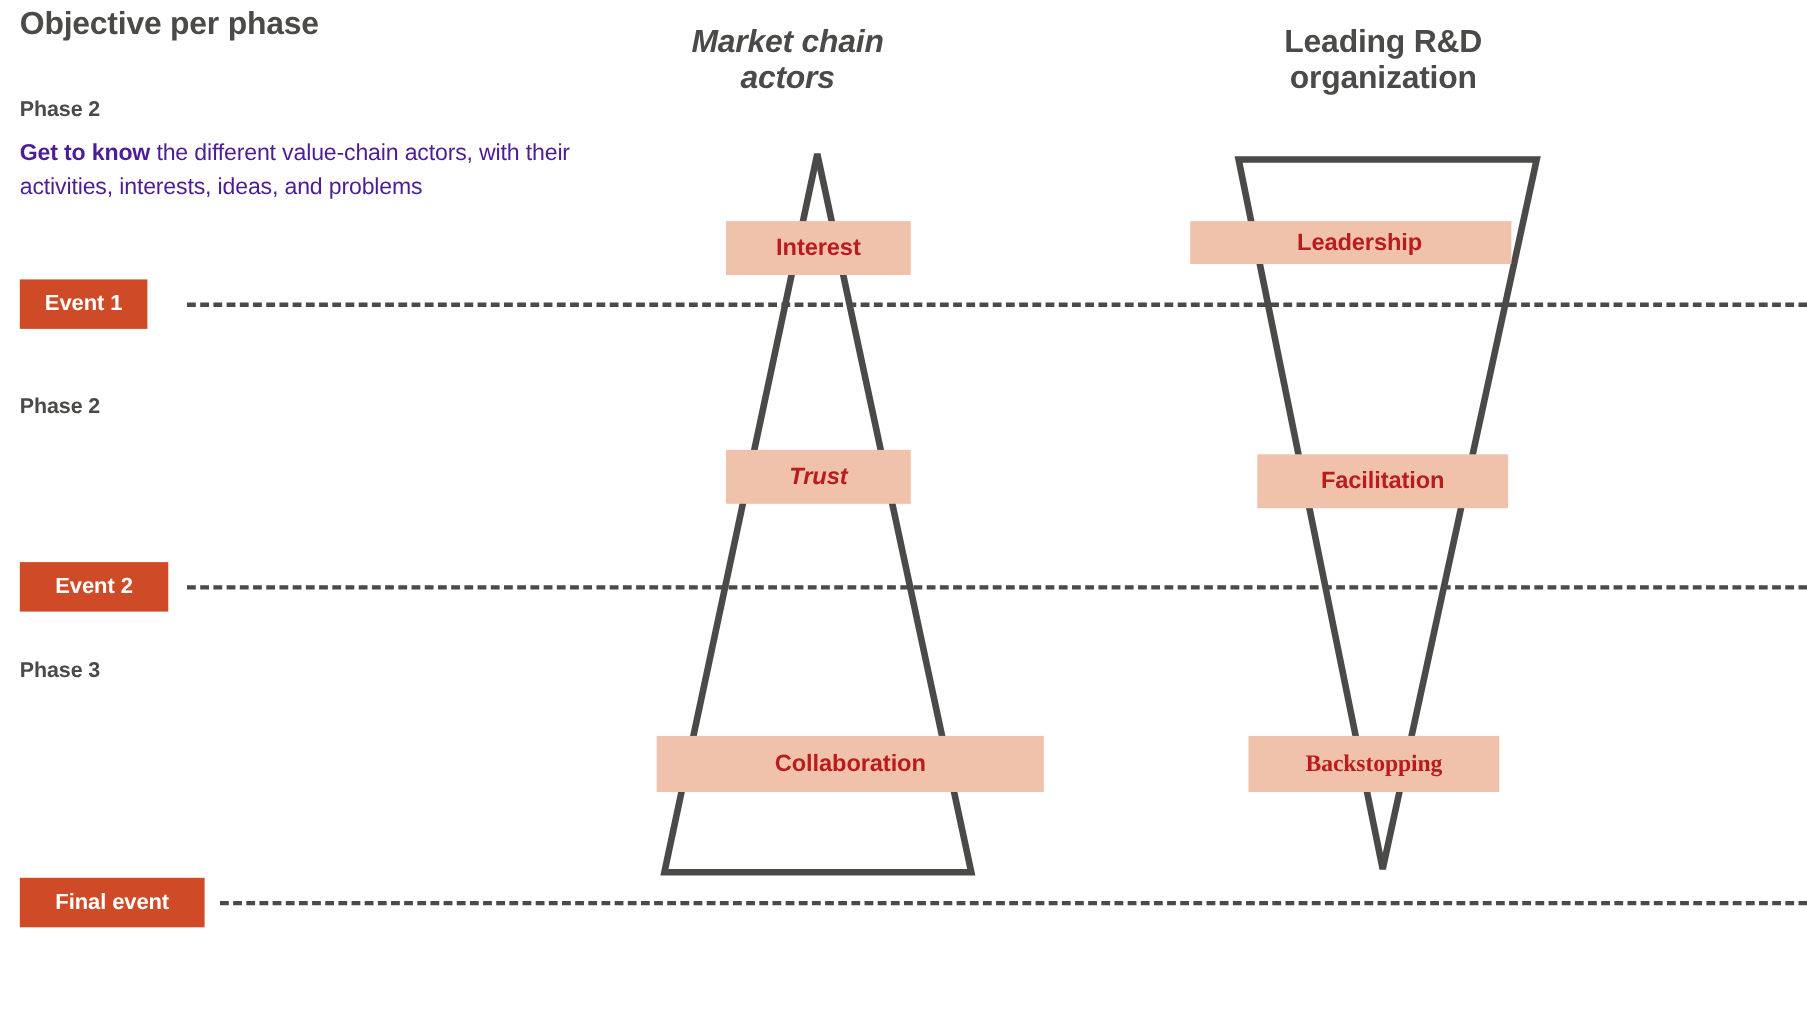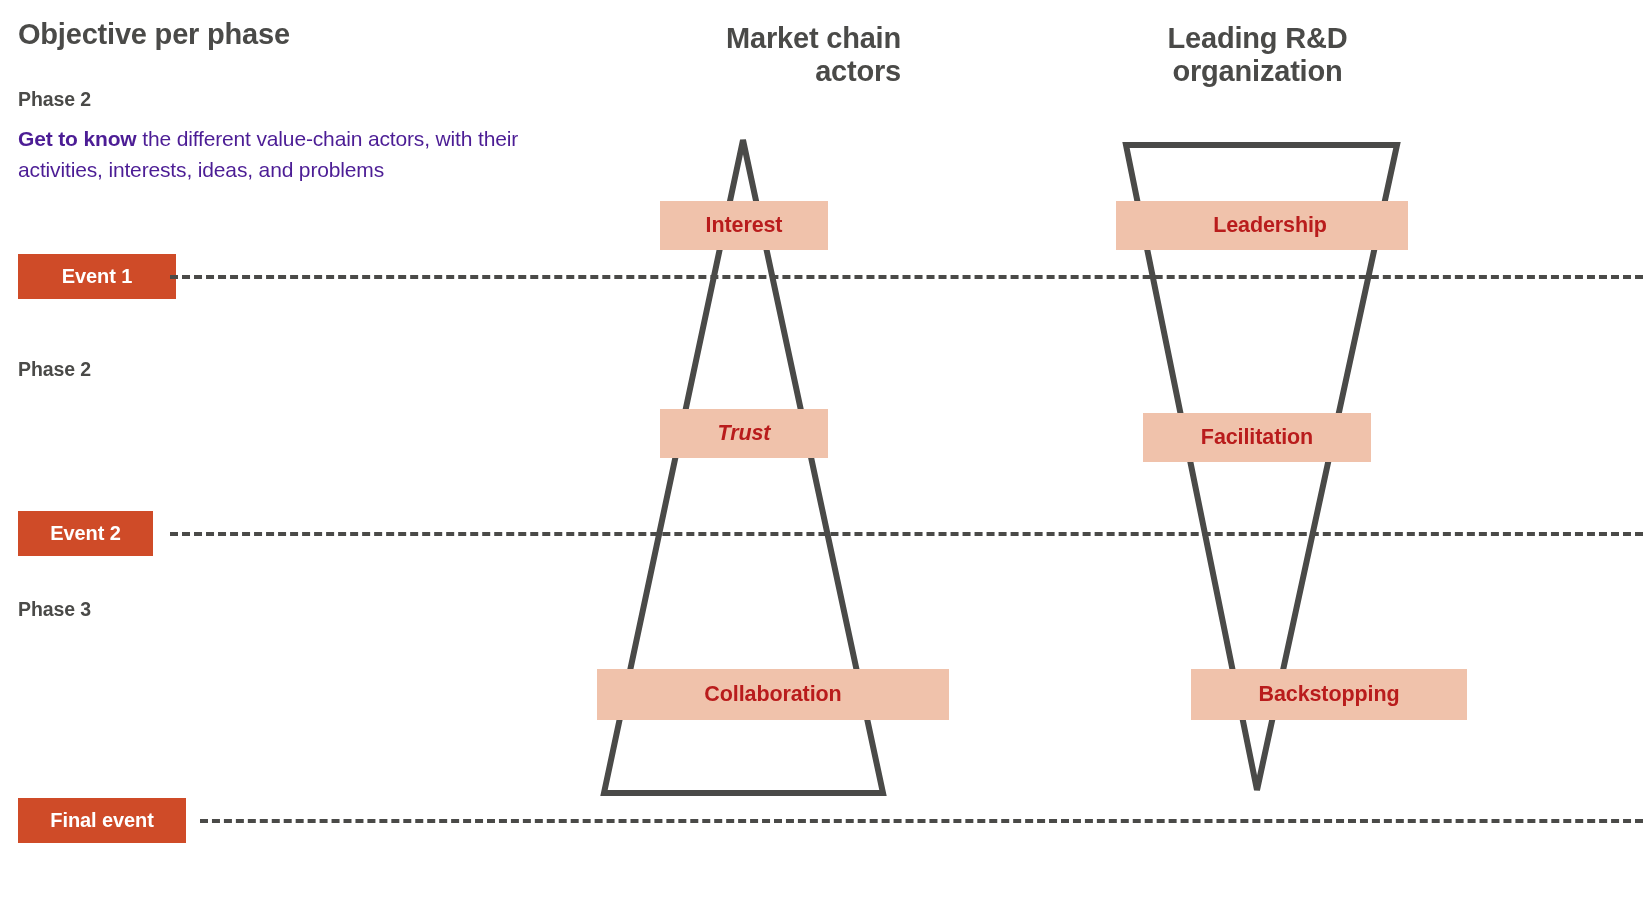--- a/index.html
+++ b/index.html
@@ -27,21 +27,21 @@
   }
   .col-title {
     font-size: 29px;
     font-weight: bold;
     color: #4a4a48;
     letter-spacing: -0.2px;
   }
   #objective-title {
     position: absolute;
     left: 0;
-    top: 18px;
+    top: 6px;
   }
   .phase-block {
     position: absolute;
     left: 0;
     width: 520px;
   }
   .phase-heading {
     font-size: 19.5px;
     font-weight: bold;
     color: #4a4a48;
@@ -67,42 +67,43 @@
     background: #cf4b28;
     color: #ffffff;
     font-size: 20px;
     font-weight: bold;
     display: flex;
     align-items: center;
     justify-content: center;
     letter-spacing: -0.1px;
     box-sizing: border-box;
   }
-  #event-1-badge { left: 18px; top: 254px; width: 158px; height: 45px; }
+  #event-1-badge { left: 18px; top: 254px; width: 116px; height: 45px; }
   #event-2-badge { left: 18px; top: 511px; width: 135px; height: 45px; }
   #final-event-badge { left: 18px; top: 798px; width: 168px; height: 45px; }
 
   
   .dashed-line {
     position: absolute;
     height: 0;
     border-top: 4px dashed #4a4a48;
   }
   #event-1-line { left: 170px; top: 275px; width: 1473px; }
   #event-2-line { left: 170px; top: 532px; width: 1473px; }
   #final-event-line { left: 200px; top: 819px; width: 1443px; }
 
   
   #market-chain-title {
     position: absolute;
-    left: 601px;
+    left: 566px;
     top: 22px;
     width: 300px;
-    text-align: right;
+    text-align: center;
     line-height: 33px;
+    font-style: italic;
   }
   #rnd-title {
     position: absolute;
     left: 1105px;
     top: 22px;
     width: 305px;
     text-align: center;
     line-height: 33px;
   }
 
@@ -131,23 +132,23 @@
     font-weight: bold;
     display: flex;
     align-items: center;
     justify-content: center;
     letter-spacing: -0.1px;
     box-sizing: border-box;
   }
   #box-interest      { left: 660px;  top: 201px; width: 168px; height: 49px; }
   #box-trust         { left: 660px;  top: 409px; width: 168px; height: 49px; font-style: italic; }
   #box-collaboration { left: 597px;  top: 669px; width: 352px; height: 51px; }
-  #box-leadership    { left: 1116px; top: 201px; width: 292px; height: 49px; padding-left: 16px; }
+  #box-leadership    { left: 1082px; top: 201px; width: 292px; height: 39px; padding-left: 16px; }
   #box-facilitation  { left: 1143px; top: 413px; width: 228px; height: 49px; }
-  #box-backstopping  { left: 1191px; top: 669px; width: 276px; height: 51px; }
+  #box-backstopping  { left: 1135px; top: 669px; width: 228px; height: 51px; font-family: Liberation Serif, serif; }
 </style>
 </head>
 <body>
 
 <div id="left-column">
 
   <div class="col-title" id="objective-title">Objective per phase</div>
 
   <div class="phase-block" id="phase-1">
     <div class="phase-heading">Phase 2</div>

